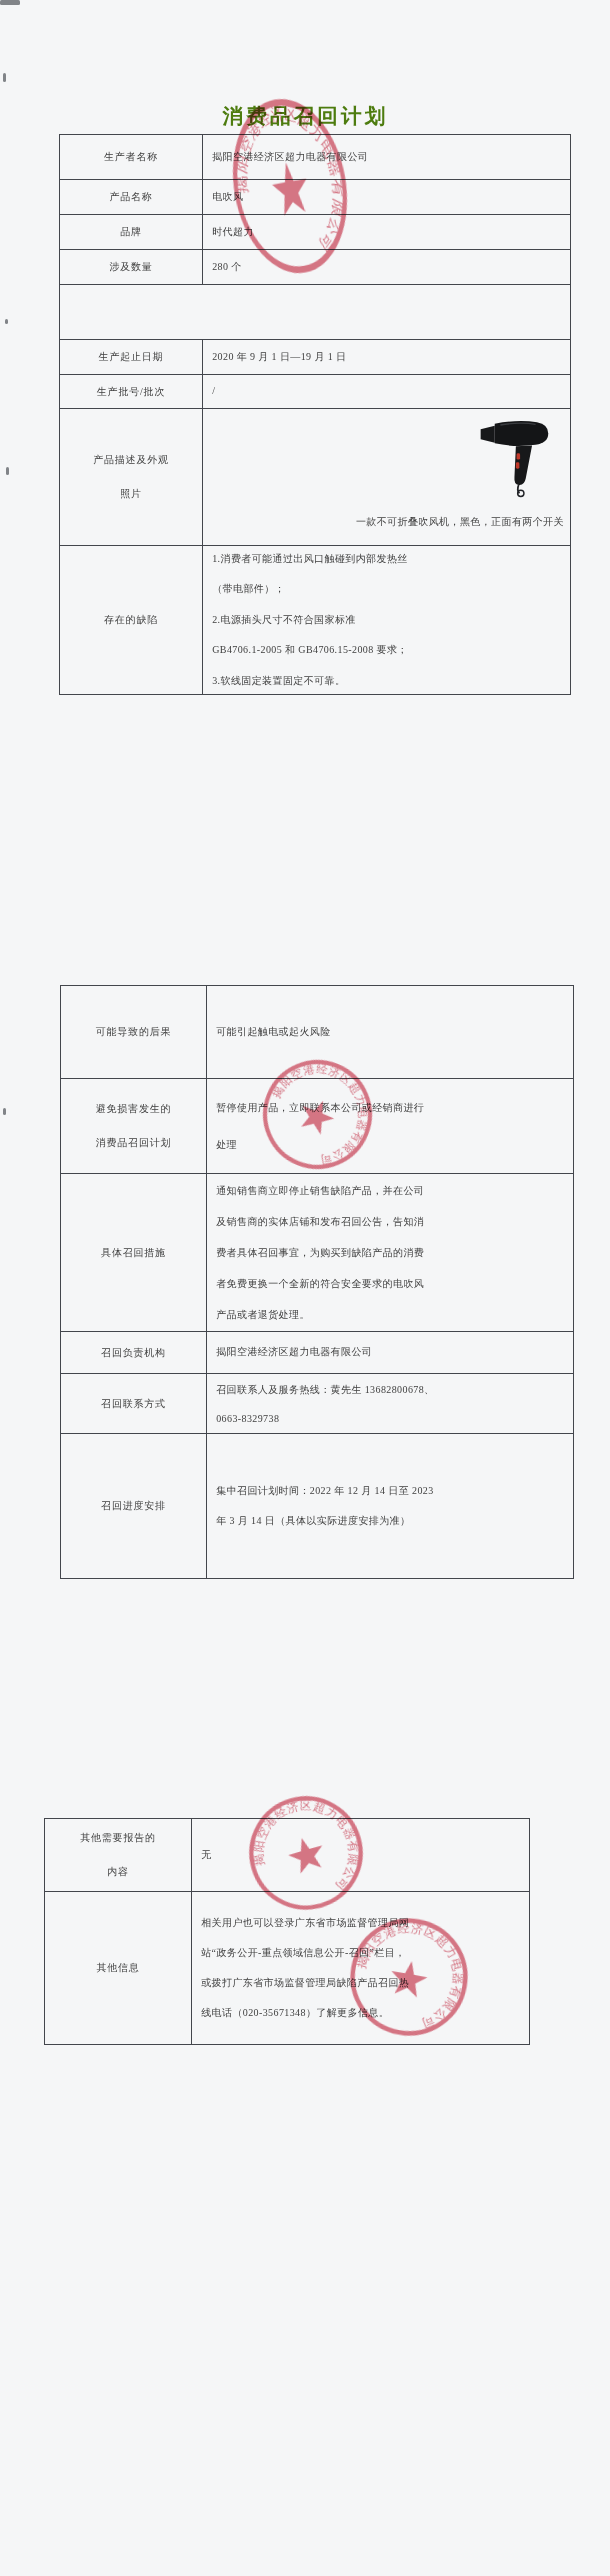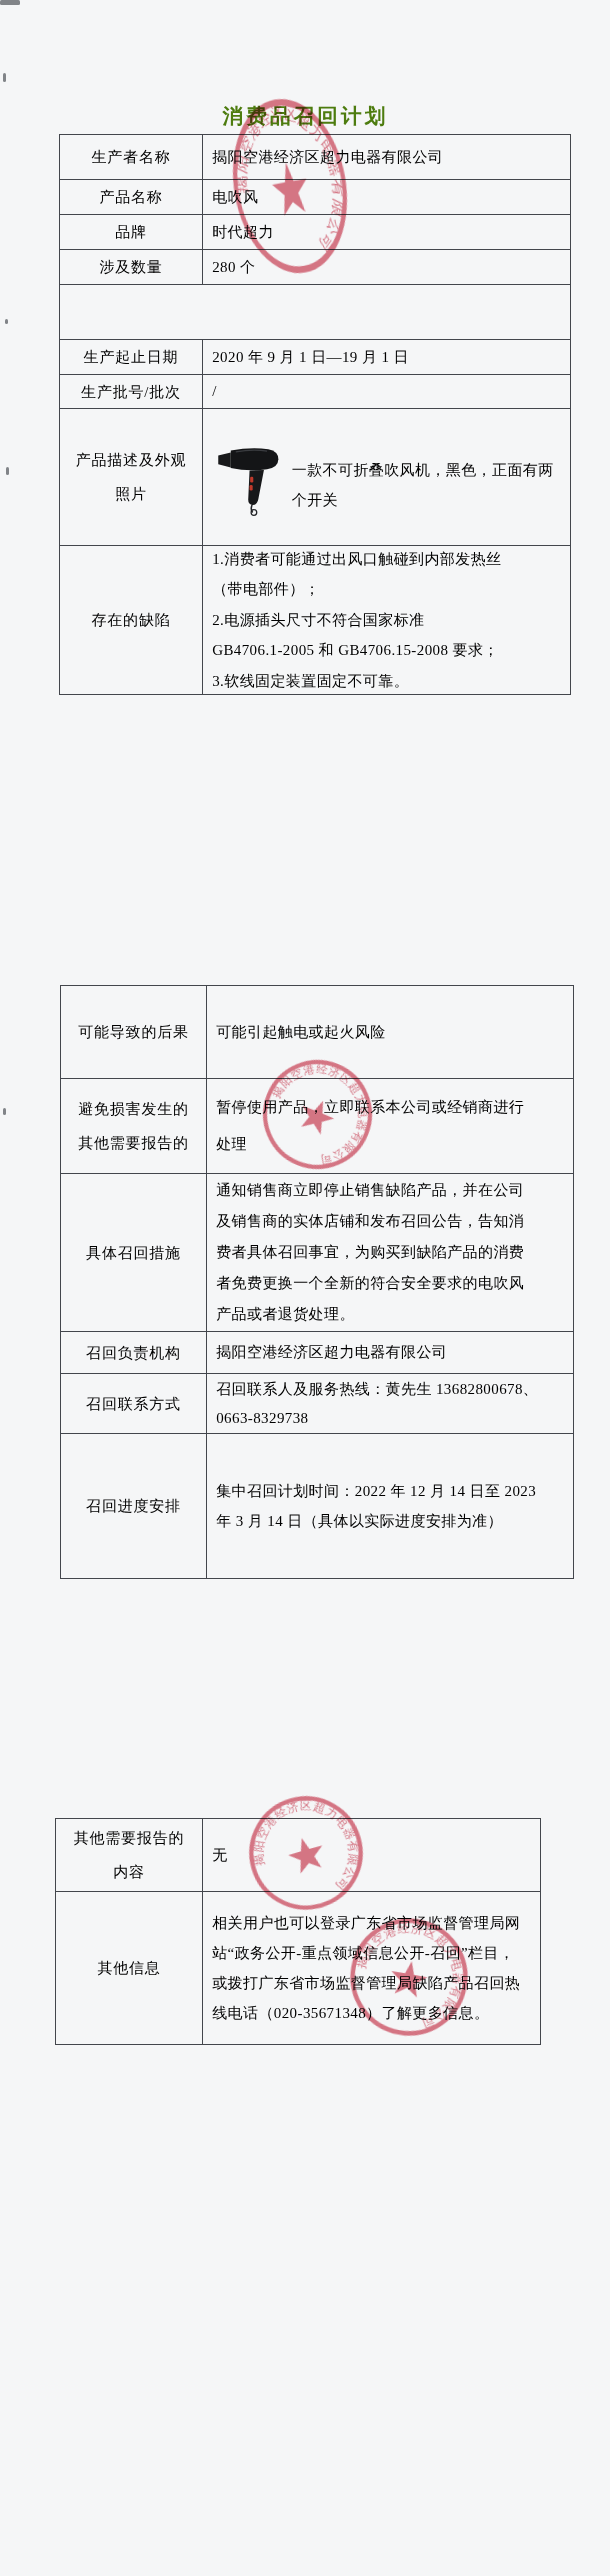--- a/index.html
+++ b/index.html
@@ -3,28 +3,28 @@
 <meta charset="utf-8">
 <style>
   html,body{margin:0;padding:0}
   .page{position:relative;width:611px;height:2576px;background:#f5f6f7;
         font-family:"Liberation Serif","DejaVu Serif",serif;color:#2e3136;overflow:hidden}
   .title{position:absolute;left:0;top:102px;width:611px;text-align:center;
          font-size:20.6px;font-weight:bold;letter-spacing:3.1px;color:#4d7c0f}
   .doc-table{position:absolute;border:1.5px solid #43464c;background:transparent}
   .row{display:flex;border-top:1.5px solid #43464c;box-sizing:border-box}
   .row:first-child{border-top:none}
-  .cell{box-sizing:border-box;display:flex;align-items:center;font-size:15px;color:#000000}
+  .cell{box-sizing:border-box;display:flex;align-items:center;font-size:10px;color:#404040}
   .label{justify-content:center;text-align:center;border-right:1.5px solid #43464c;
          flex:0 0 auto;white-space:pre-line;line-height:34px;letter-spacing:0.8px}
   .value{flex:1;padding:3.1px 4.6px 3.1px 9.2px;white-space:pre-line;line-height:30.5px;letter-spacing:0.4px}
   #t1 .label{flex-basis:143px}
   #t2 .label{flex-basis:146px}
   #t3 .label{flex-basis:147px}
-  .photo-cell{flex-direction:row;align-items:center;justify-content:flex-start;
+  .photo-cell{flex-direction:column;align-items:flex-end;justify-content:flex-start;
               padding:9.2px 6.1px 0 13.7px}
   .caption{margin-top:7.6px;line-height:30.5px;white-space:pre-line}
   .seal{position:absolute;color:#d65b6d;opacity:.82;mix-blend-mode:multiply;filter:blur(0.3px)}
   .seal text{font-family:"Liberation Sans","DejaVu Sans",sans-serif}
   .speck{position:absolute;background:#5a5d63;border-radius:1.5px;opacity:.75}
 </style>
 </head>
 <body>
 
 <div class="page">
@@ -91,21 +91,21 @@
     </div>
   </div>
 
   <div id="t2" class="doc-table" style="left:60px;top:985px;width:512px">
     <div class="row" style="height:92px">
       <div class="cell label">可能导致的后果</div>
       <div class="cell value">可能引起触电或起火风险</div>
     </div>
     <div class="row" style="height:95px">
       <div class="cell label">避免损害发生的
-其他需要报告的</div>
+消费品召回计划</div>
       <div class="cell value" style="line-height:37px">暂停使用产品，立即联系本公司或经销商进行
 处理</div>
     </div>
     <div class="row" style="height:158px">
       <div class="cell label">具体召回措施</div>
       <div class="cell value" style="line-height:31px">通知销售商立即停止销售缺陷产品，并在公司
 及销售商的实体店铺和发布召回公告，告知消
 费者具体召回事宜，为购买到缺陷产品的消费
 者免费更换一个全新的符合安全要求的电吹风
 产品或者退货处理。</div>
@@ -119,21 +119,21 @@
       <div class="cell value" style="line-height:29px">召回联系人及服务热线：黄先生 13682800678、
 0663-8329738</div>
     </div>
     <div class="row" style="height:145px">
       <div class="cell label">召回进度安排</div>
       <div class="cell value">集中召回计划时间：2022 年 12 月 14 日至 2023
 年 3 月 14 日（具体以实际进度安排为准）</div>
     </div>
   </div>
 
-  <div id="t3" class="doc-table" style="left:55px;top:1818px;width:484px">
+  <div id="t3" class="doc-table" style="left:44px;top:1818px;width:484px">
     <div class="row" style="height:72px">
       <div class="cell label">其他需要报告的
 内容</div>
       <div class="cell value">无</div>
     </div>
     <div class="row" style="height:153px">
       <div class="cell label">其他信息</div>
       <div class="cell value" style="line-height:30px">相关用户也可以登录广东省市场监督管理局网
 站“政务公开-重点领域信息公开-召回”栏目，
 或拨打广东省市场监督管理局缺陷产品召回热

